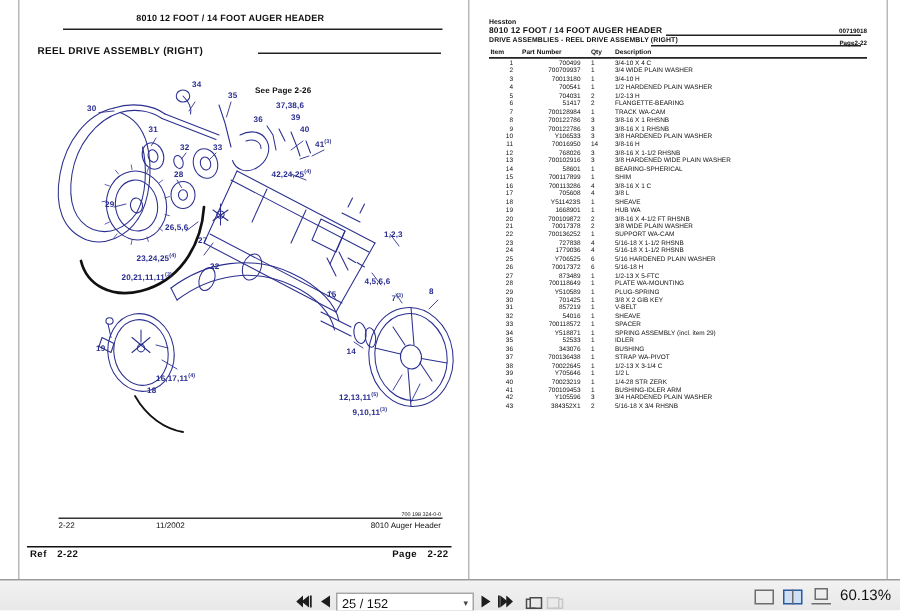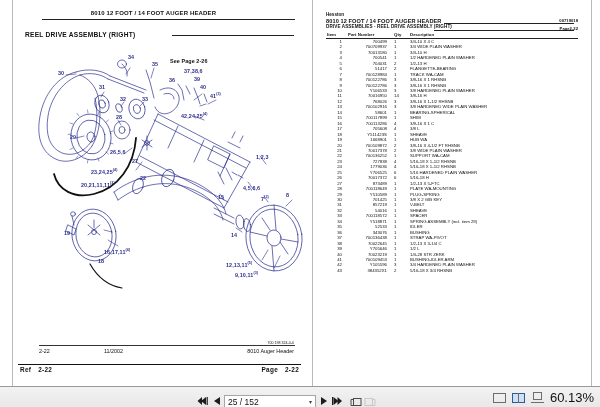--- a/index.html
+++ b/index.html
@@ -102,21 +102,21 @@
     color:#1d1d1d; cursor:default; background:transparent; border:0;
   }
   .tbtn.dim { opacity: .35; }
   .pagebox {
     width: 92px; height: 13px; background:#fff; border:1px solid #a6a6a6;
     display:flex; align-items:center; padding: 0 3px;
     font-size: 8.5px; color:#111; position: relative;
   }
   .pagebox .cur { flex:1; }
   .pagebox .caret { font-size: 6px; color:#444; }
-  #zoomlabel { font-size: 13px; color:#111; margin-left: 0; }
+  #zoomlabel { font-size: 10px; color:#111; margin-left: 0; }
 
   .viewicon { width:13px; height:12px; position:relative; }
   .vi-box { position:absolute; inset:1px 0 1px 0; border:1px solid #6d6d6d; }
   .vi-split { position:absolute; top:1px; bottom:1px; left:6px; width:1px; background:#6d6d6d; }
   .viewicon.active .vi-box { border-color:#2b5b9b; background:#cfe0f5; }
 </style>
 </head>
 <body>
 
 <div id="app">

